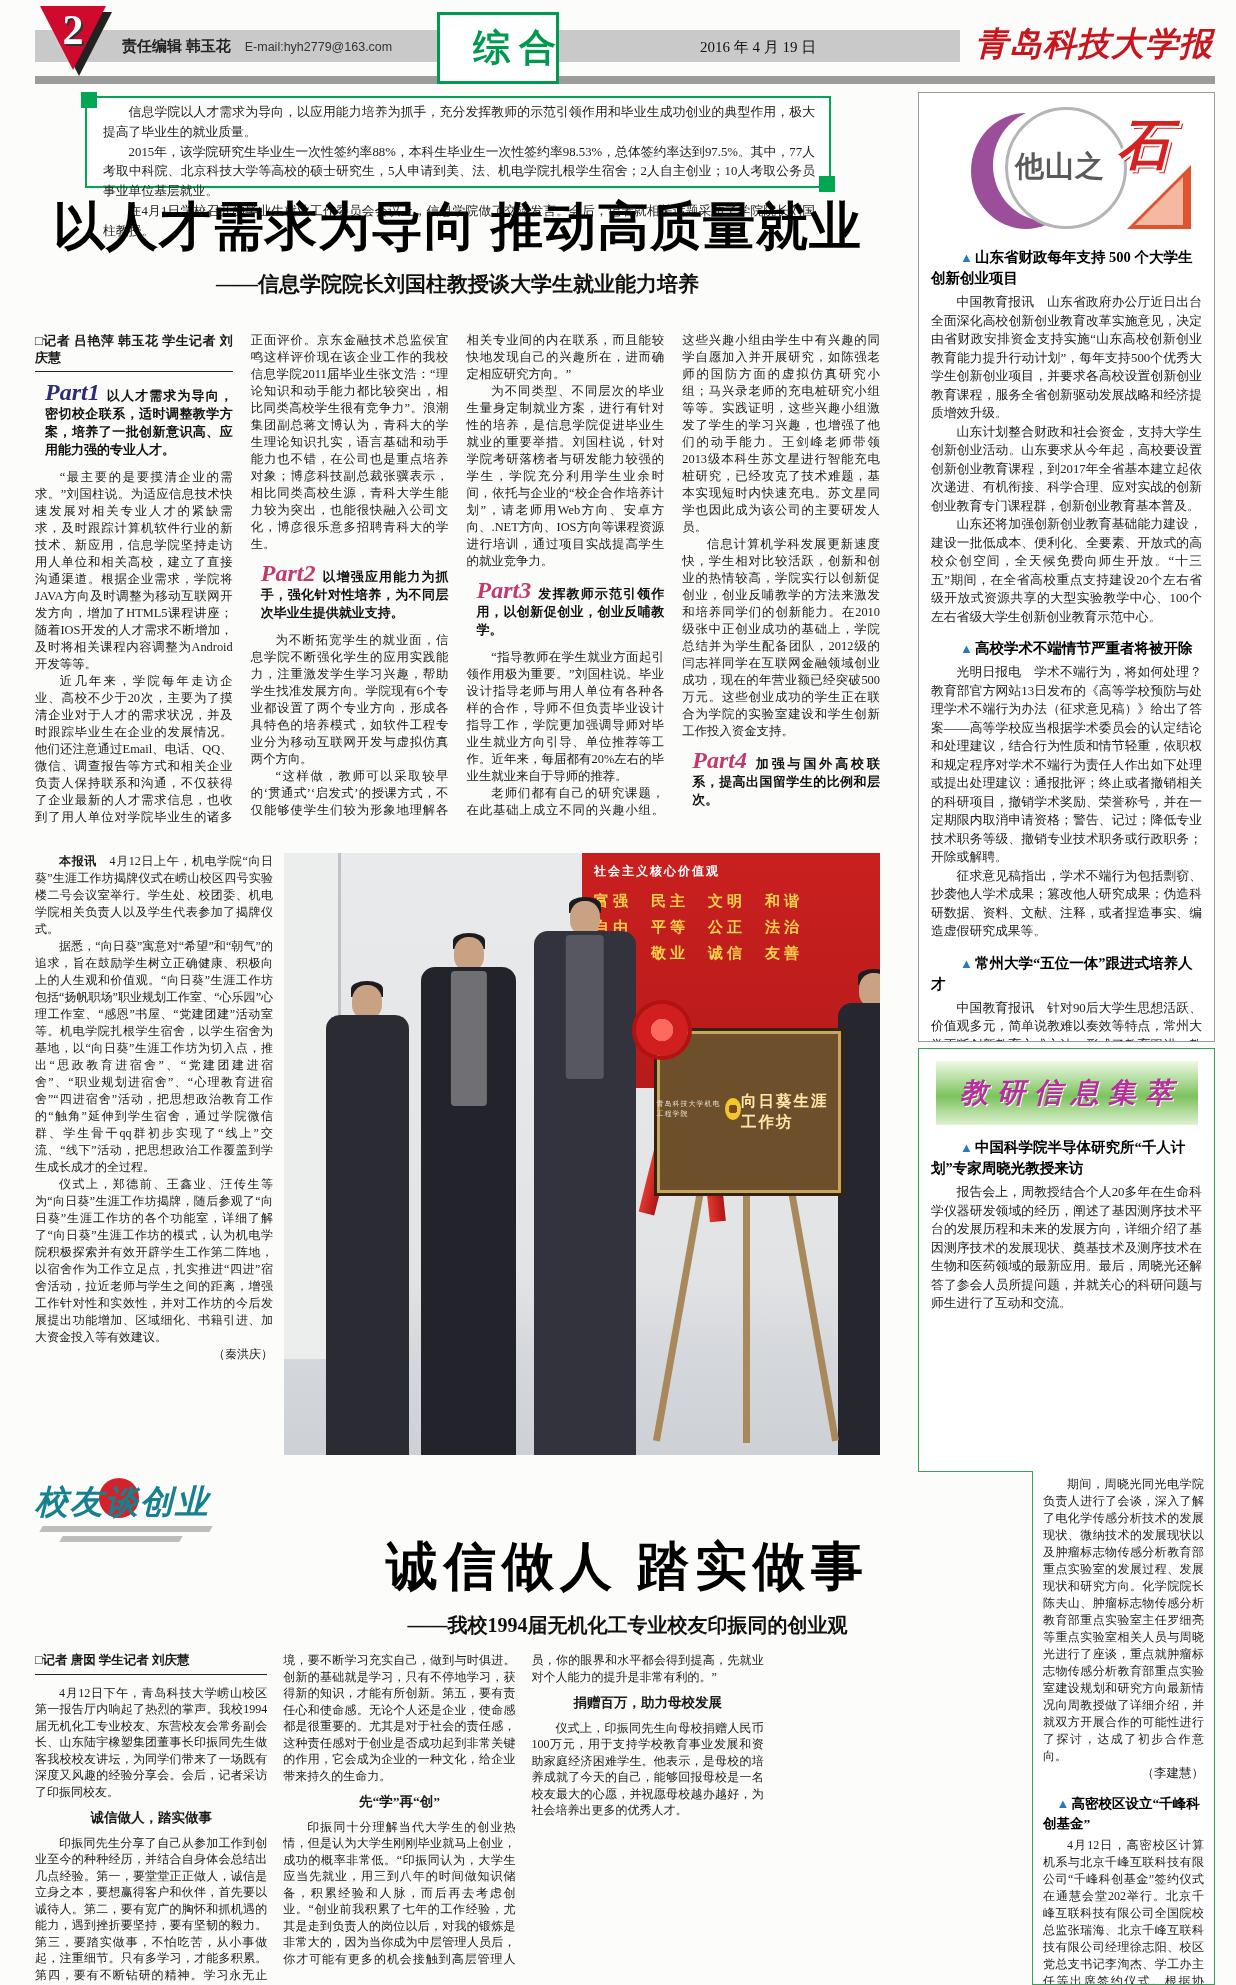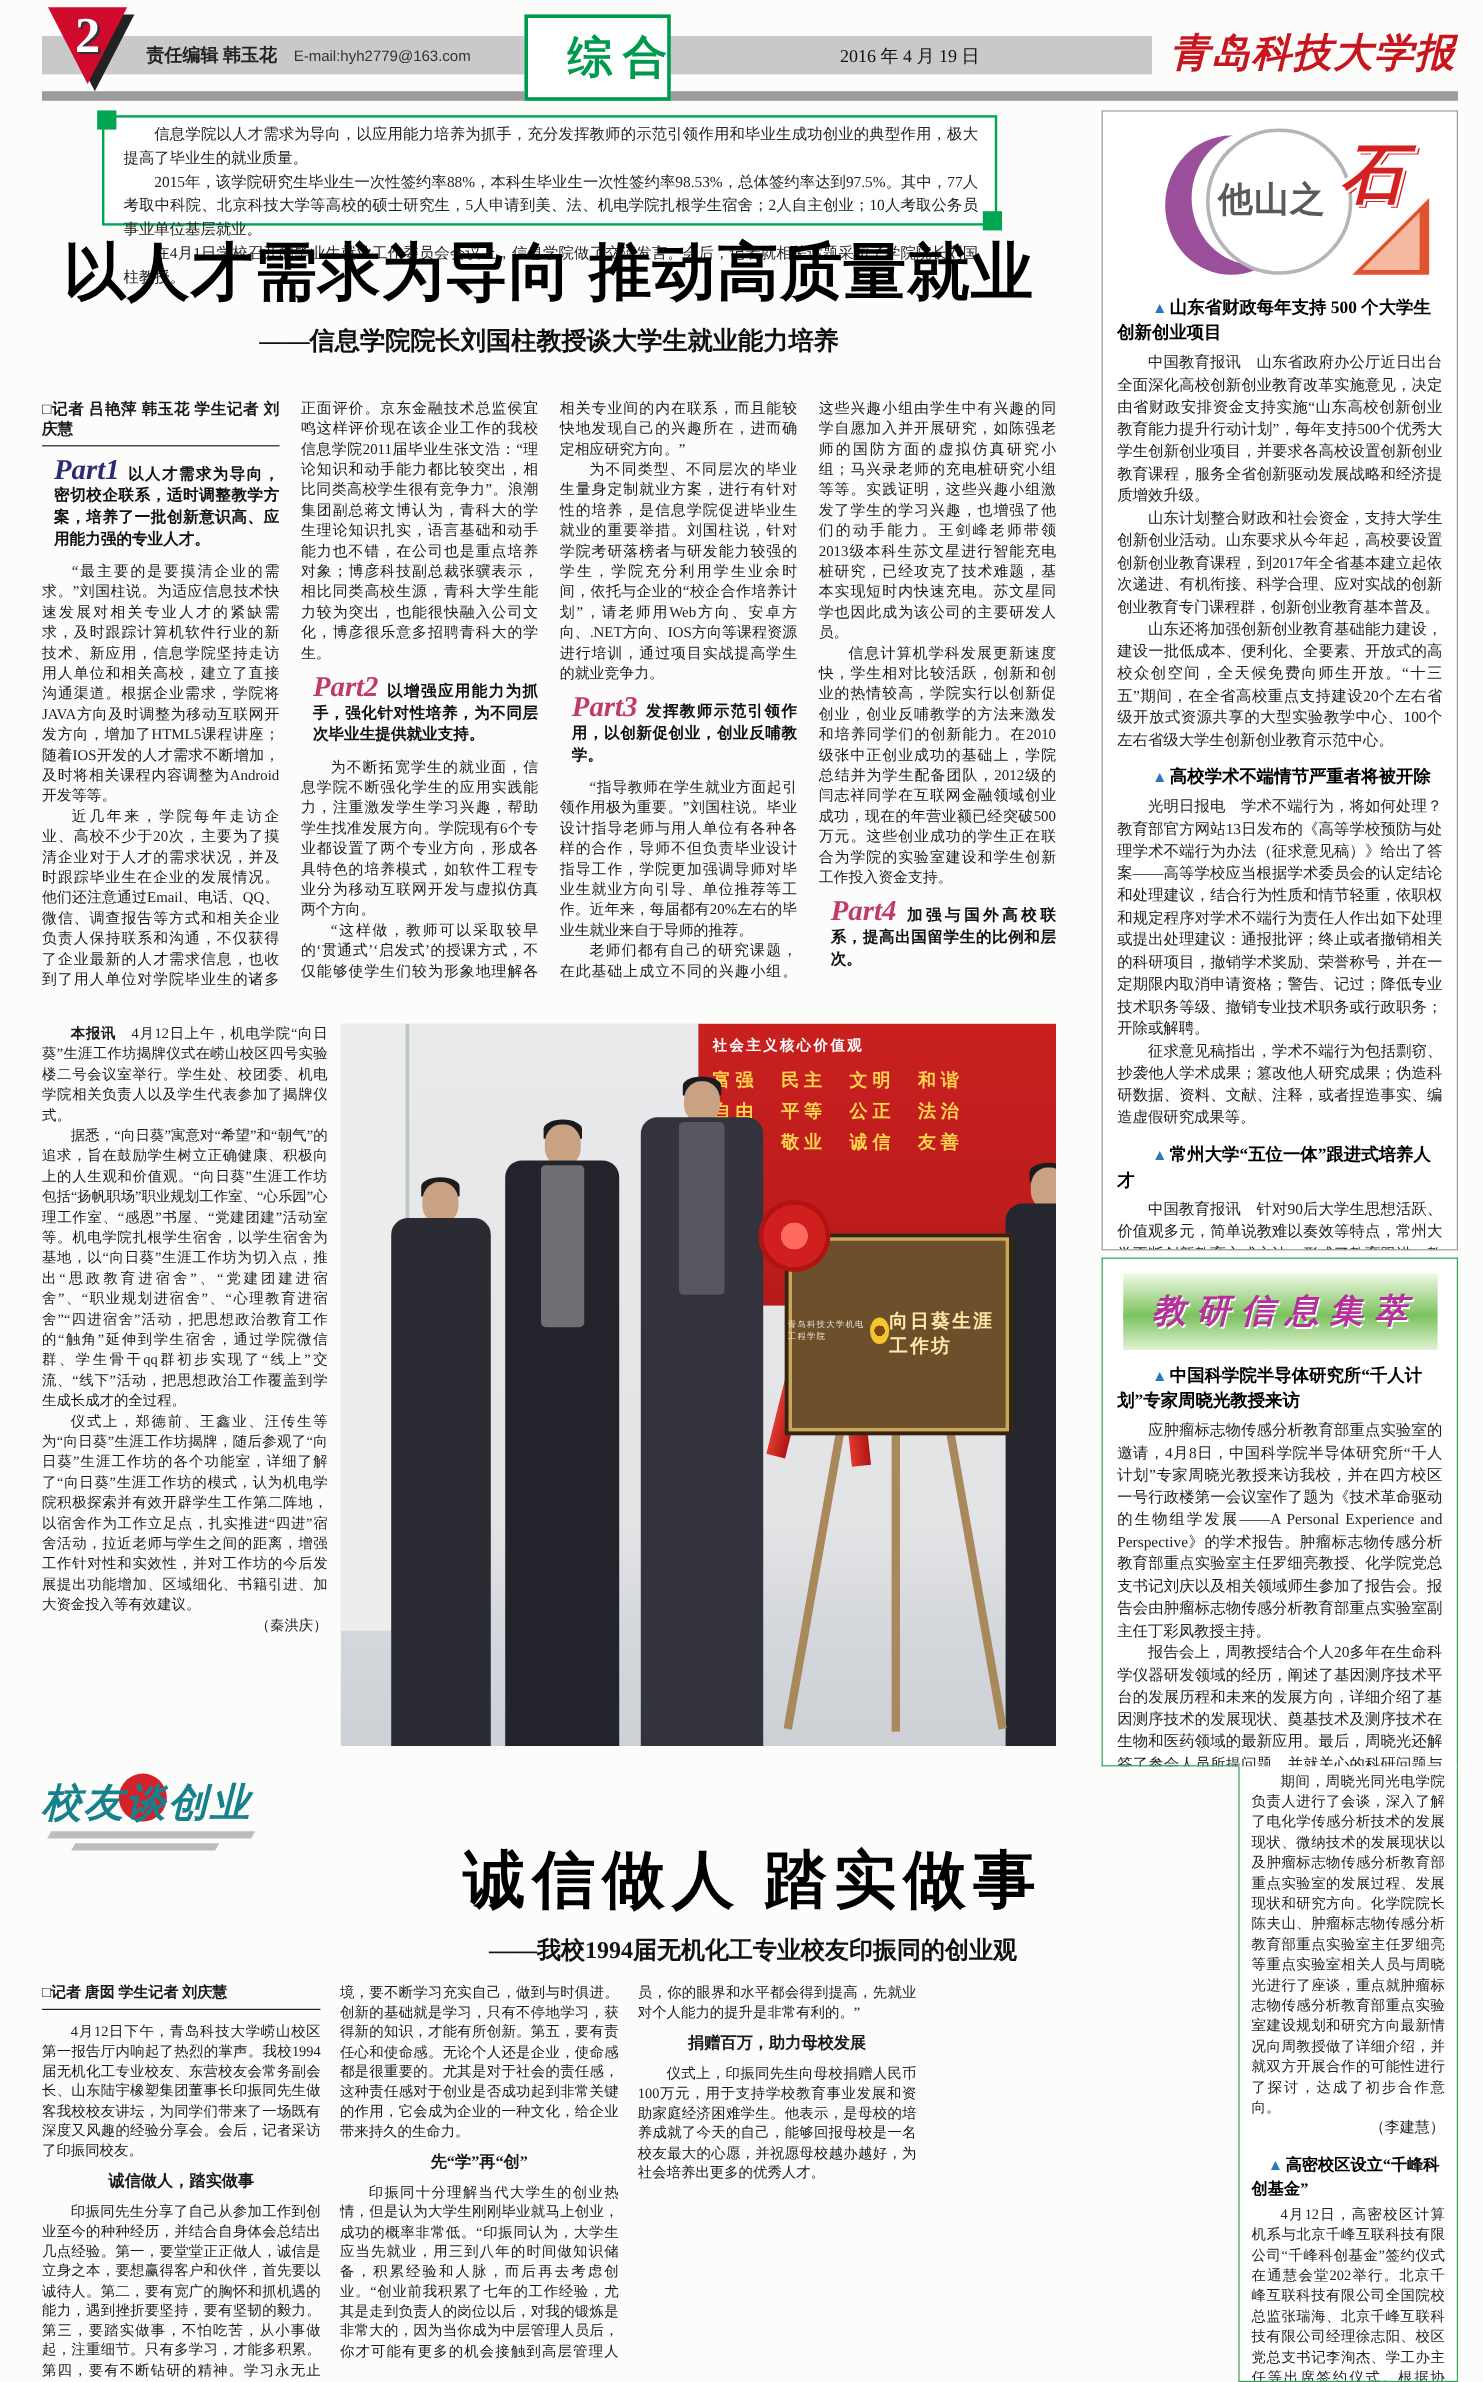--- a/index.html
+++ b/index.html
@@ -293,21 +293,20 @@
       <p class="sb-p">中国教育报讯　针对90后大学生思想活跃、价值观多元，简单说教难以奏效等特点，常州大学不断创新教育方式方法，形成了教育跟进、教学跟进、管理跟进、服务跟进和活动跟进“五位一体”的跟进式人才培养新模式。</p>
     </div>
 </div>
 
 <div class="abs sb-b">
   <div class="jy">
       <span>教研信息集萃</span>
     </div>
   <p class="sb-h"><span class="tri">▲</span><span>中国科学院半导体研究所“千人计划”专家周晓光教授来访</span></p>
   <div>
-      <p class="sb-p">应肿瘤标志物传感分析教育部重点实验室的邀请，4月8日，中国科学院半导体研究所“千人计划”专家周晓光教授来访我校，并在四方校区一号行政楼第一会议室作了题为《技术革命驱动的生物组学发展——A Personal Experience and Perspective》的学术报告。肿瘤标志物传感分析教育部重点实验室主任罗细亮教授、化学院党总支书记刘庆以及相关领域师生参加了报告会。报告会由肿瘤标志物传感分析教育部重点实验室副主任丁彩凤教授主持。</p>
       <p class="sb-p">报告会上，周教授结合个人20多年在生命科学仪器研发领域的经历，阐述了基因测序技术平台的发展历程和未来的发展方向，详细介绍了基因测序技术的发展现状、奠基技术及测序技术在生物和医药领域的最新应用。最后，周晓光还解答了参会人员所提问题，并就关心的科研问题与师生进行了互动和交流。</p>
     </div>
 </div>
 <div class="abs sb-join"></div>
 
 <div class="abs sb-c">
   <div>
       <p class="sb-p">期间，周晓光同光电学院负责人进行了会谈，深入了解了电化学传感分析技术的发展现状、微纳技术的发展现状以及肿瘤标志物传感分析教育部重点实验室的发展过程、发展现状和研究方向。化学院院长陈夫山、肿瘤标志物传感分析教育部重点实验室主任罗细亮等重点实验室相关人员与周晓光进行了座谈，重点就肿瘤标志物传感分析教育部重点实验室建设规划和研究方向最新情况向周教授做了详细介绍，并就双方开展合作的可能性进行了探讨，达成了初步合作意向。</p>
     </div>
   <p class="sb-author">（李建慧）</p>

